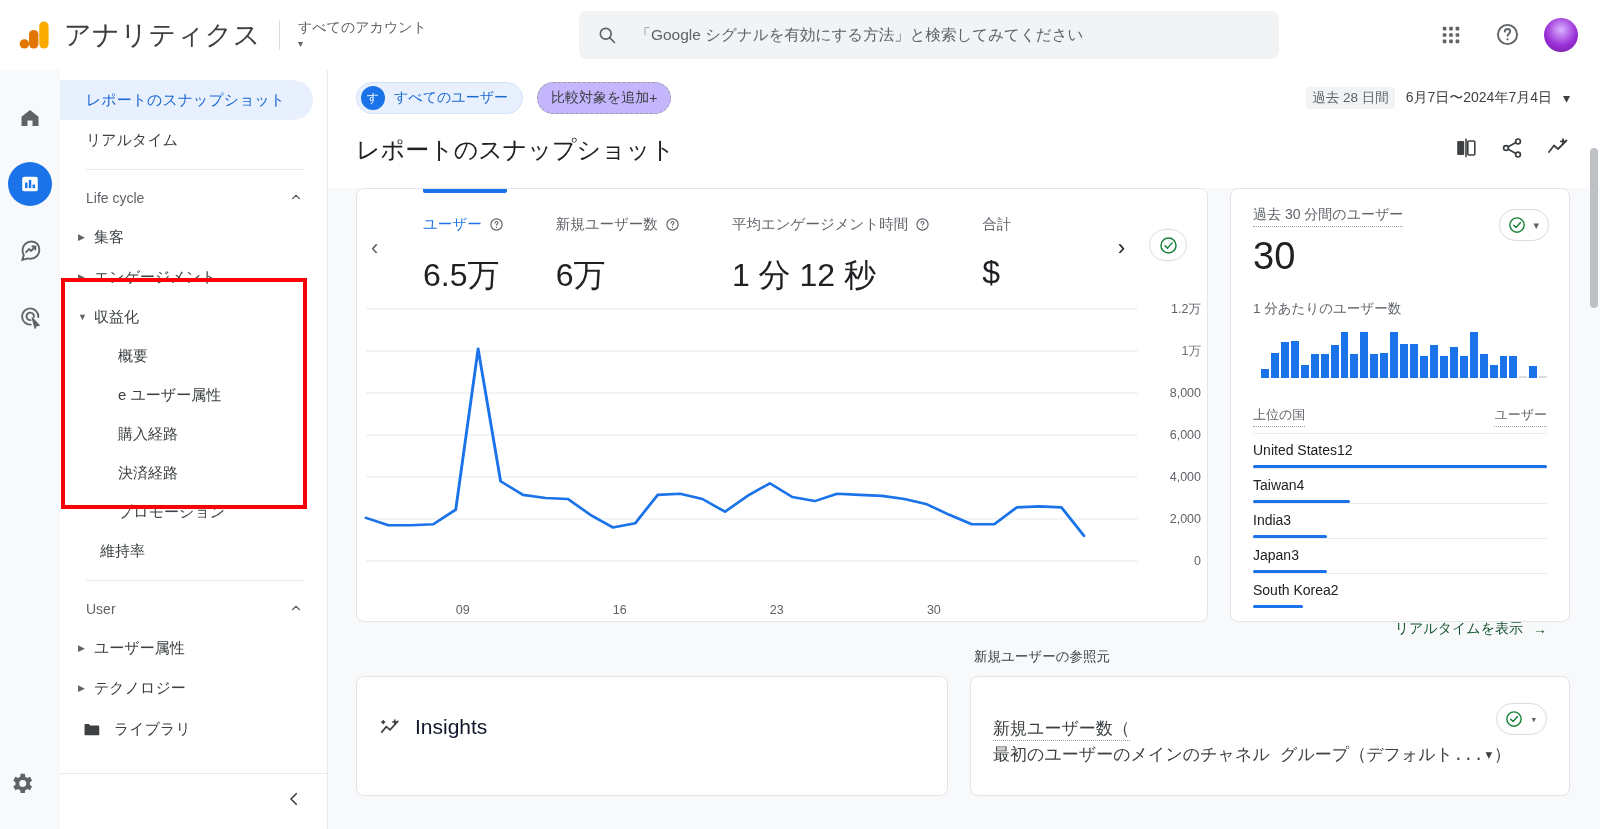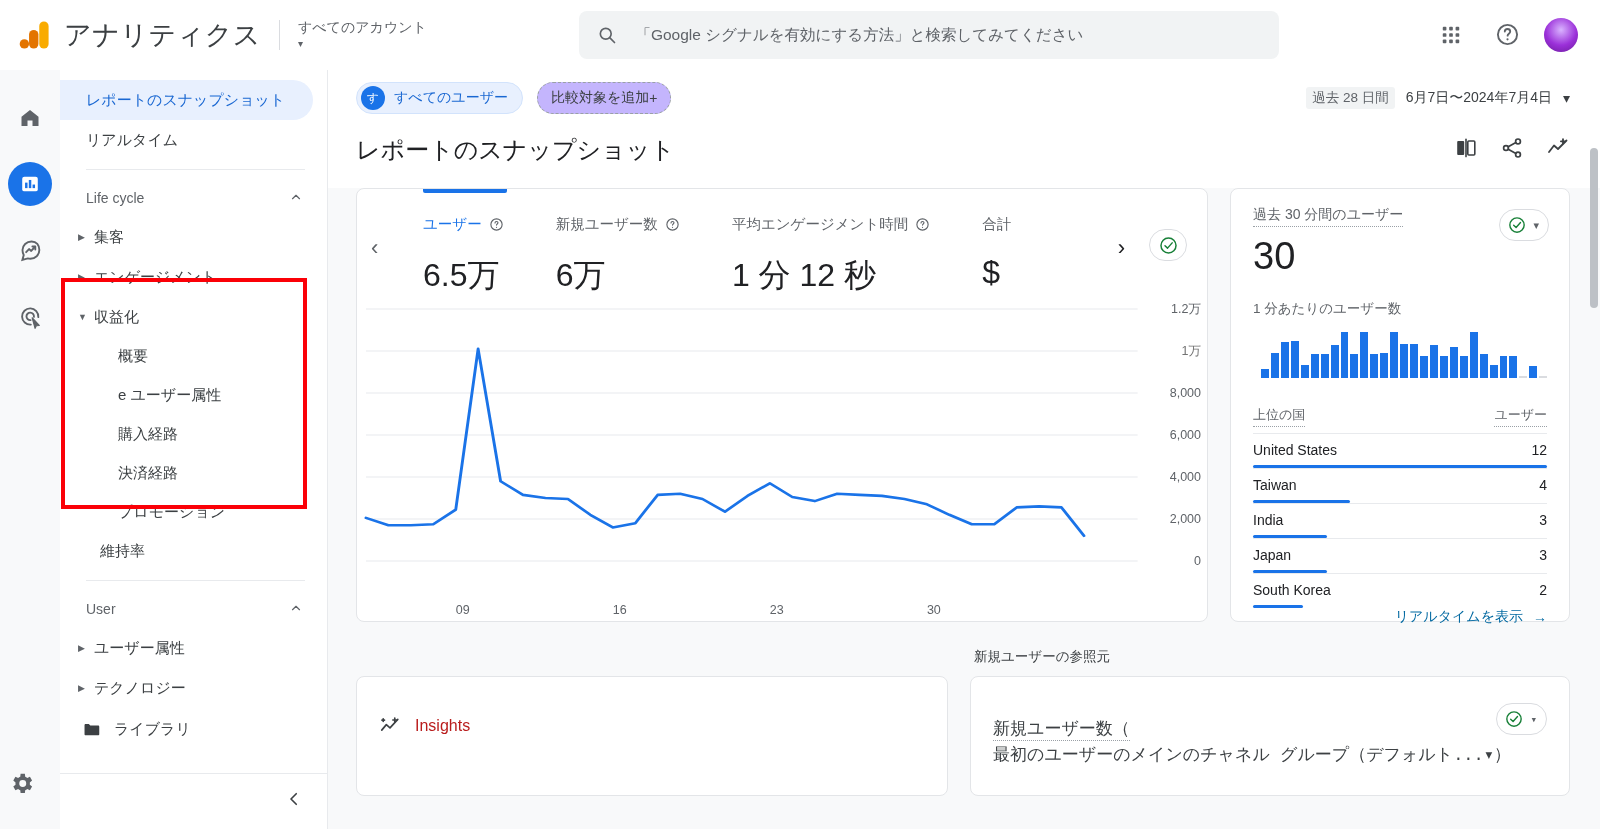--- a/index.html
+++ b/index.html
@@ -153,32 +153,32 @@
   .rt-big { font-size: 38px; color: #202124; margin-top: 8px; }
   .rt-sub { font-size: 13.5px; color: #5f6368; margin-top: 22px; }
   .rt-bars { height: 48px; display: flex; align-items: flex-end; gap: 2px; margin-top: 12px; padding-left: 8px; }
   .rt-bar { width: 9px; background: #1a73e8; }
   .rt-bar.empty { background: #dadce0; height: 2px !important; }
 
   .tbl-head { display: flex; justify-content: space-between; margin-top: 28px; padding-bottom: 6px; }
   .tbl-h { font-size: 13px; color: #5f6368; border-bottom: 1px dotted #9aa0a6; padding-bottom: 2px; cursor: pointer; }
   .tbl-row { border-top: 1px solid #e8eaed; padding: 8px 0 0 0; position: relative; }
   .tbl-row:first-of-type { border-top: 1px solid #e8eaed; }
-  .tbl-line { display: flex; justify-content: space-between; font-size: 14px; color: #202124; }
+  .tbl-line { display: flex; font-size: 14px; color: #202124; }
   .tbl-bar { height: 3px; background: #1a73e8; margin-top: 7px; border-radius: 2px; }
   .rt-link { display: flex; align-items: center; justify-content: flex-end; gap: 10px;
-             color: #0369a1; font-size: 14px; margin-top: 0; cursor: pointer; }
+             color: #14532d; font-size: 14px; margin-top: 12px; cursor: pointer; }
 
   
   .row2 { display: flex; gap: 22px; margin-top: 26px; }
   .col-left { flex: 1 1 auto; }
   .col-right { width: 600px; min-width: 600px; font-family: Liberation Mono, monospace; }
   .sec-label { font-size: 13.5px; color: #3c4043; padding-left: 4px; margin-bottom: 10px; height: 18px; }
   .card2 { background: #fff; border: 1px solid #e3e5e8; border-radius: 8px; height: 120px; padding: 18px 22px; position: relative; }
-  .insights-title { display: flex; align-items: center; gap: 14px; font-size: 16px; color: #b91c1c; margin-top: 20px; }
+  .insights-title { display: flex; align-items: flex-end; gap: 14px; font-size: 21px; color: #0f172a; margin-top: 20px; }
   .nu-title { font-size: 17px; color: #3c4043; line-height: 1.55; }
   .nu-u { border-bottom: 1px dotted #9aa0a6; padding-bottom: 1px; cursor: pointer; }
 
   
   .vscroll { position: absolute; right: 2px; top: 78px; width: 8px; height: 160px;
              background: #bdc1c6; border-radius: 4px; cursor: pointer; z-index: 9; }
 </style>
 </head>
 <body>
 

